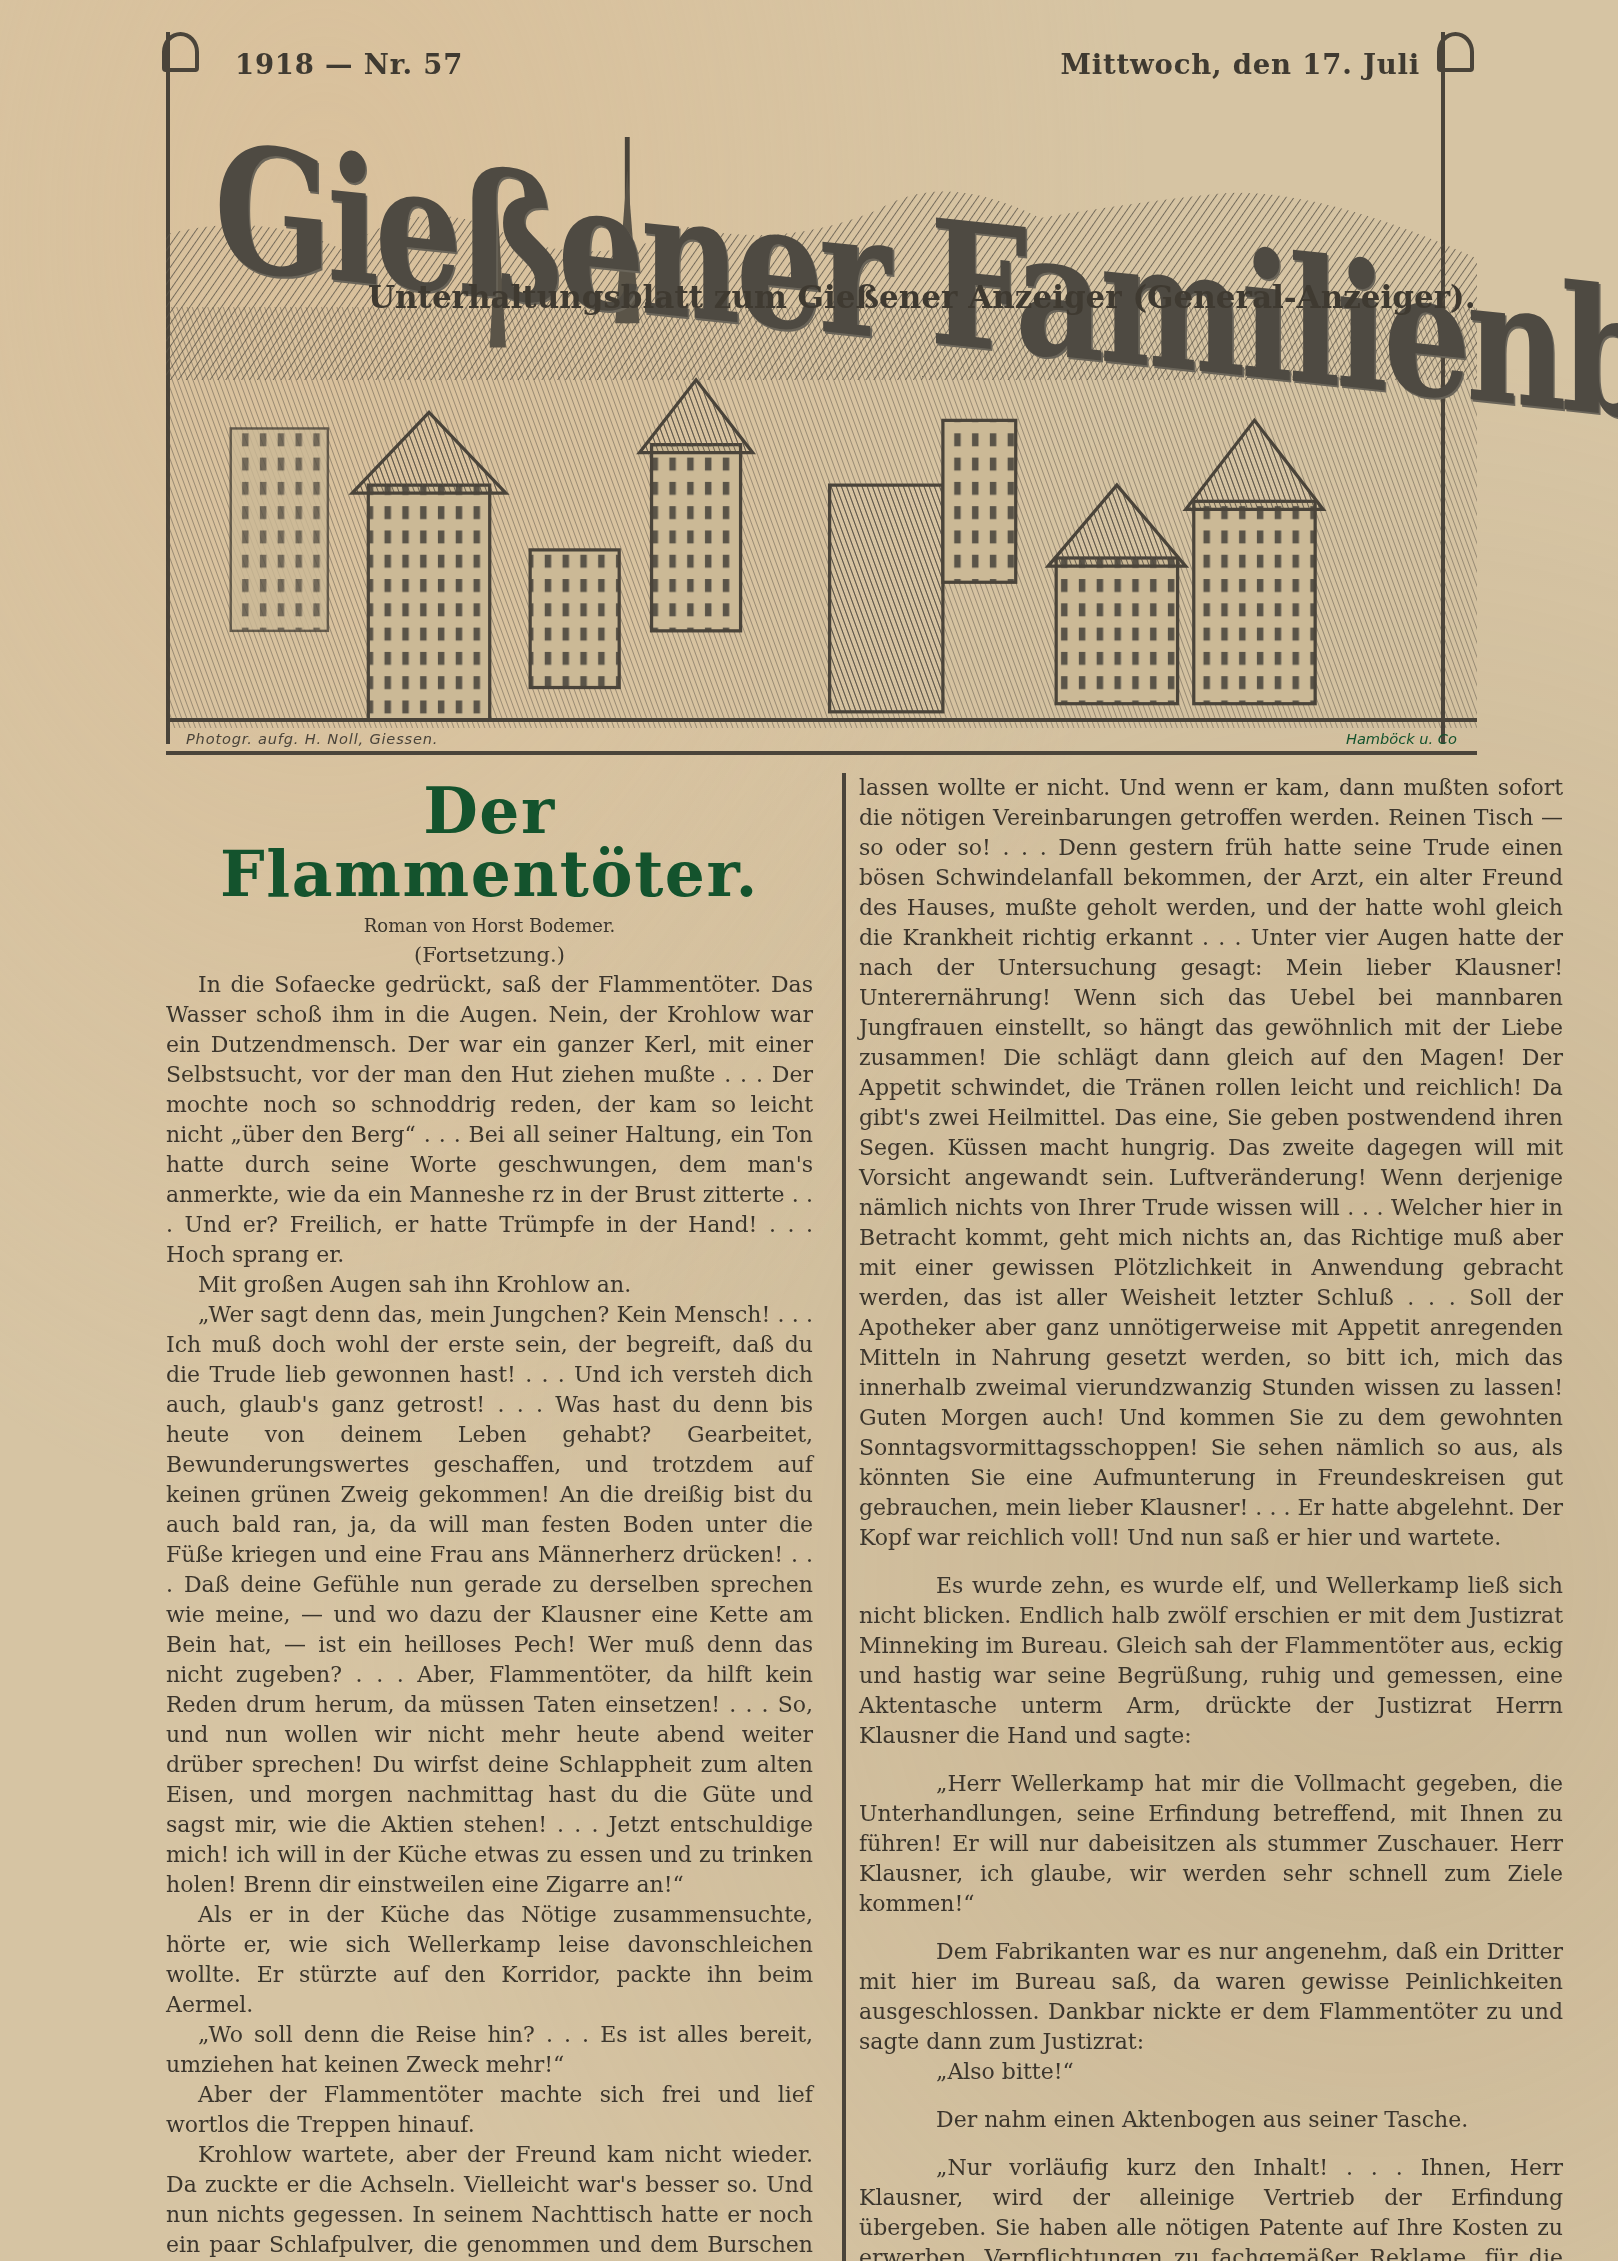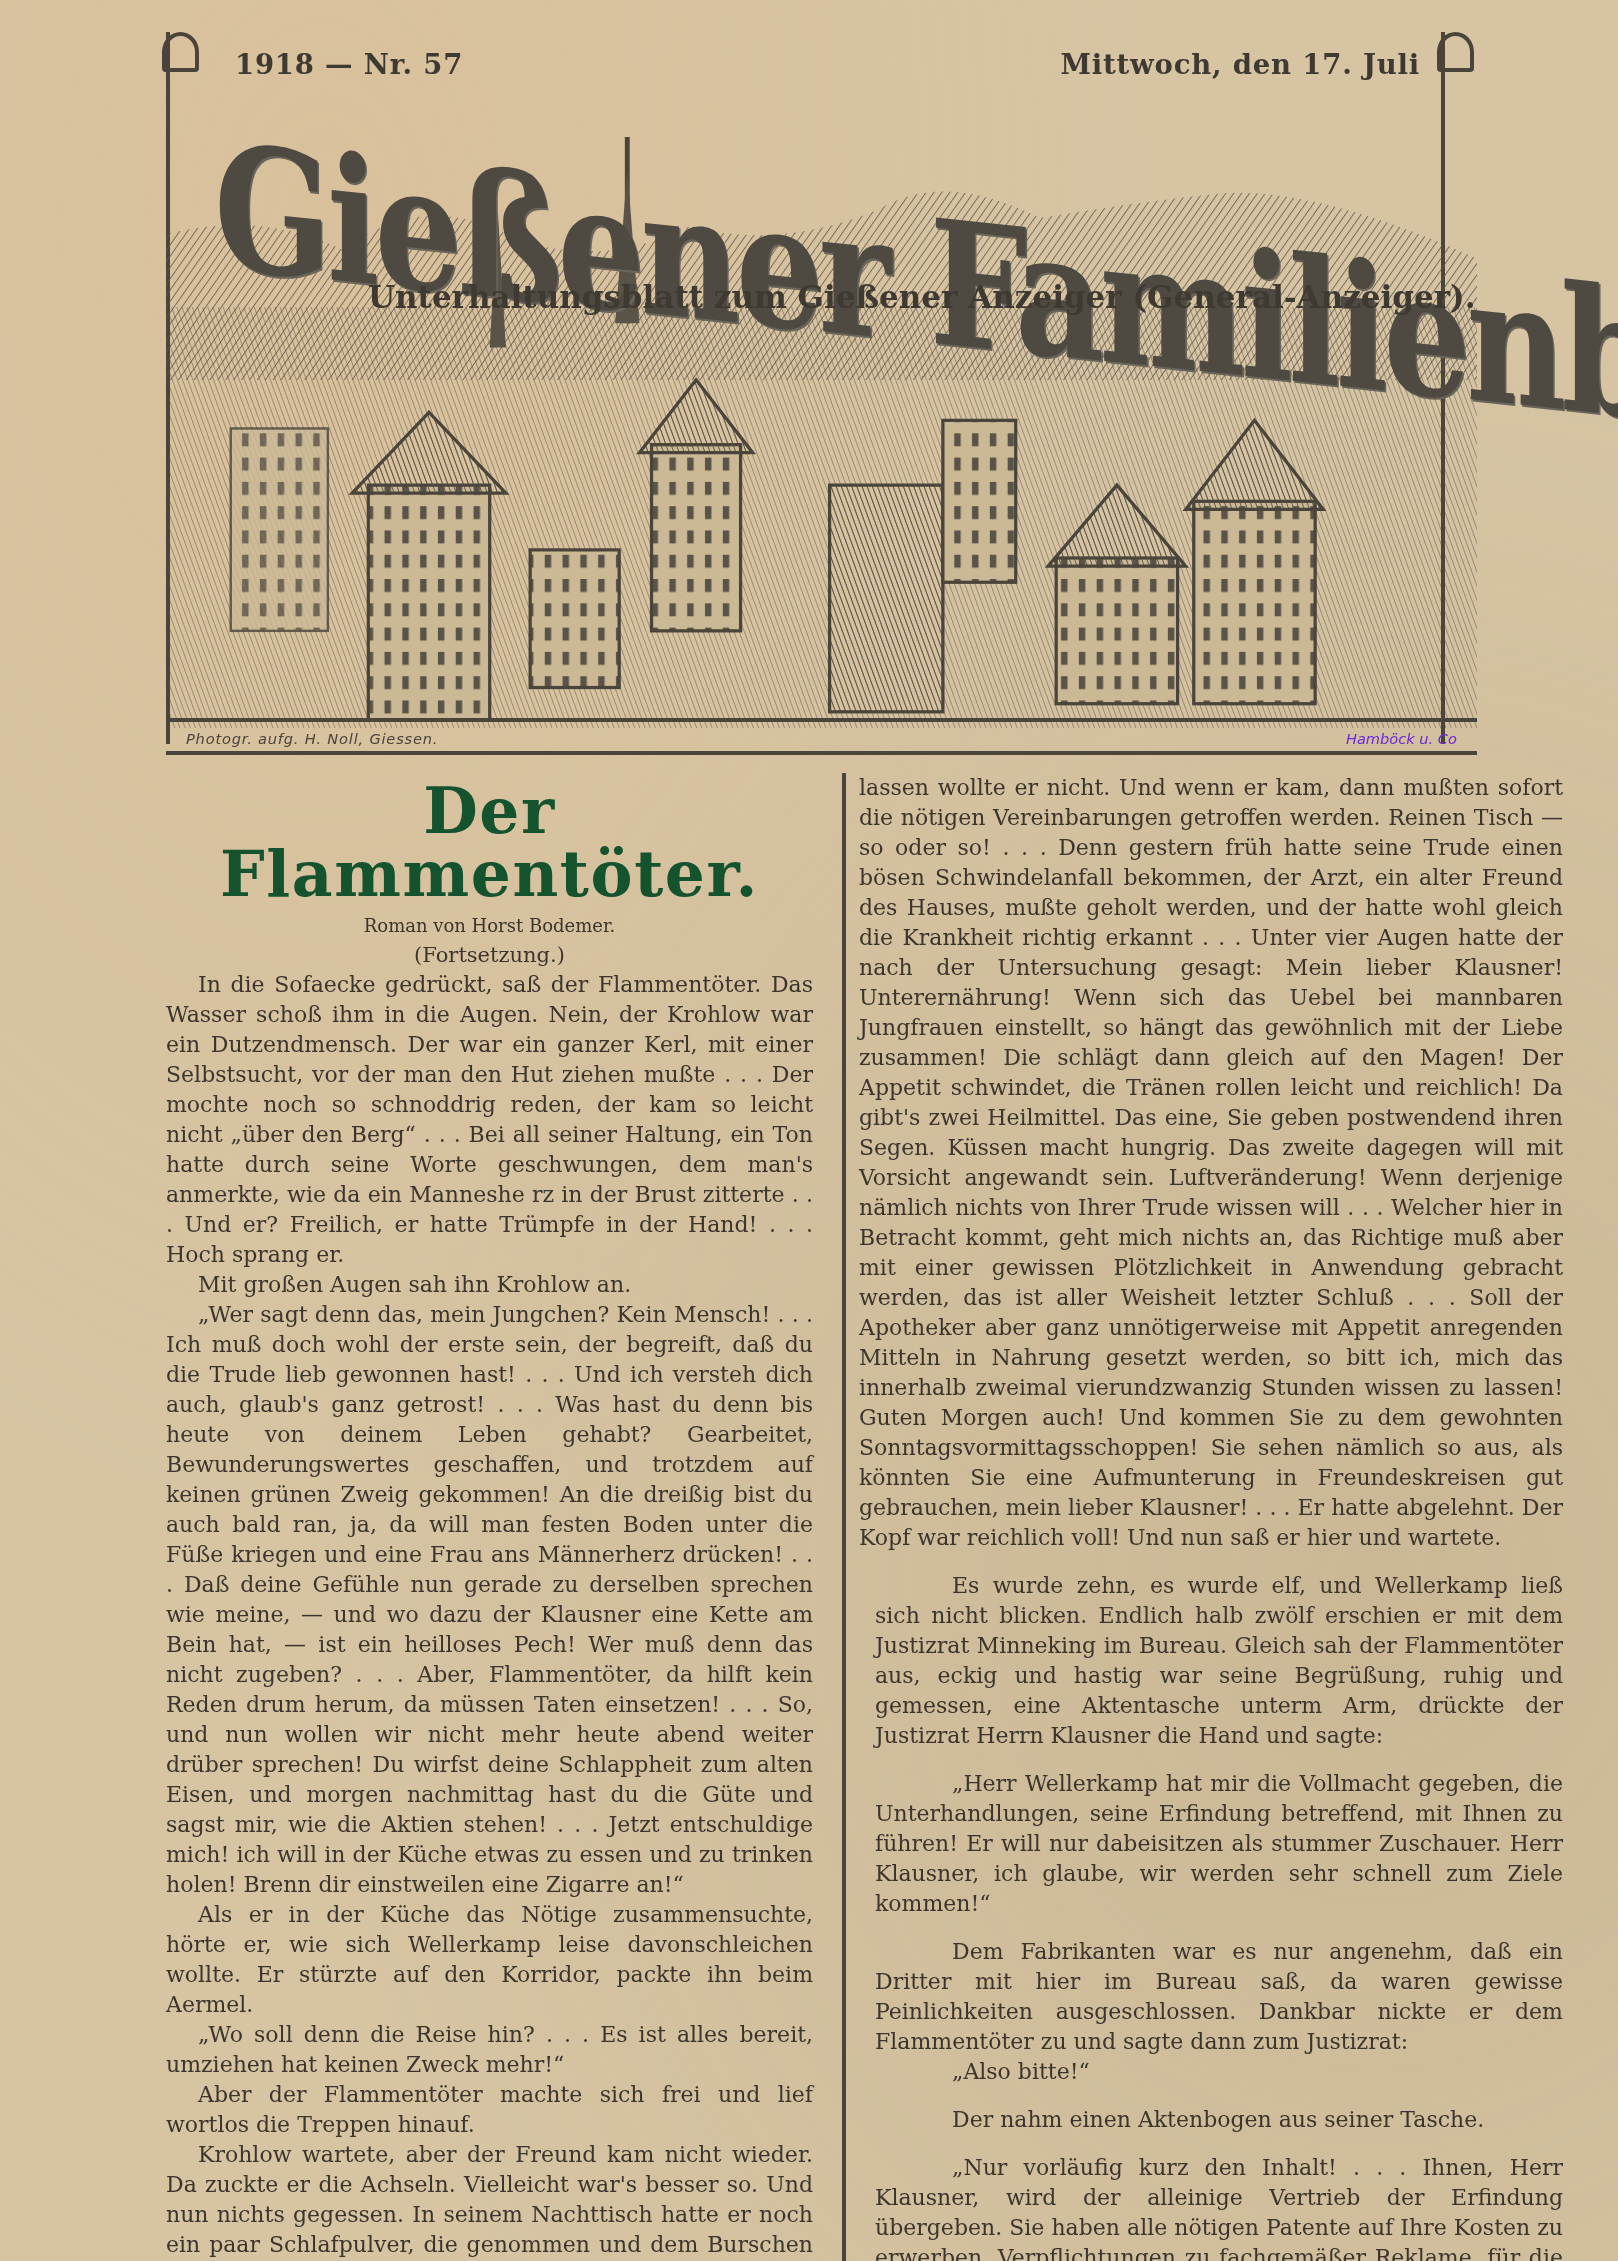--- a/index.html
+++ b/index.html
@@ -48,21 +48,21 @@
   .engraving {
     position: absolute; left: 0; top: 105px; width: 1311px; height: 591px;
   }
   .engraving svg { width: 100%; height: 100%; }
   .credit-left {
     position: absolute; left: 20px; top: 698px; font-family: "DejaVu Sans", sans-serif;
     font-size: 14.6px; color: #4a443a; font-style: italic; letter-spacing: 0.8px;
   }
   .credit-right {
     position: absolute; right: 36px; top: 698px; font-family: "DejaVu Sans", sans-serif;
-    font-size: 14.6px; color: #6d28d9; font-style: italic;
+    font-size: 14.6px; color: #14532d; font-style: italic;
   }
   .engr-frame {
     position: absolute; left: 0; top: 686px; width: 1311px; height: 29px;
     border-top: 4px solid #4a443a; border-bottom: 4.9px solid #4a443a;
   }
 
   
   .col {
     position: absolute; top: 777px; font-family: "DejaVu Serif", serif;
     font-size: 22px; line-height: 30px; color: #3b352c; text-align: justify;
@@ -72,21 +72,21 @@
   .article-title {
     font-family: "DejaVu Serif", serif; font-weight: bold; font-size: 63px;
     text-align: center; color: #14532d; margin: 6.5px 0 4.9px 0; letter-spacing: 1.6px;
     line-height: 1;
   }
   .byline { text-align: center; font-size: 18px; line-height: 32px; margin-bottom: 0; }
   .cont { text-align: center; font-size: 21px; line-height: 27.5px; }
   .para { text-indent: 32px; margin: 0; }
   .para.noind { text-indent: 0; }
   .para.gap { margin-top: 18px; }
-  .para.bigind { text-indent: 77px; margin-left: 16px; }
+  .para.bigind { text-indent: 77px; }
 </style>
 </head>
 <body>
 
 <div class="page">
 
   <div class="masthead">
     <div class="orn-left"></div>
     <div class="orn-right"></div>
     <div class="issue-line issue-left">1918 — Nr. 57</div>

